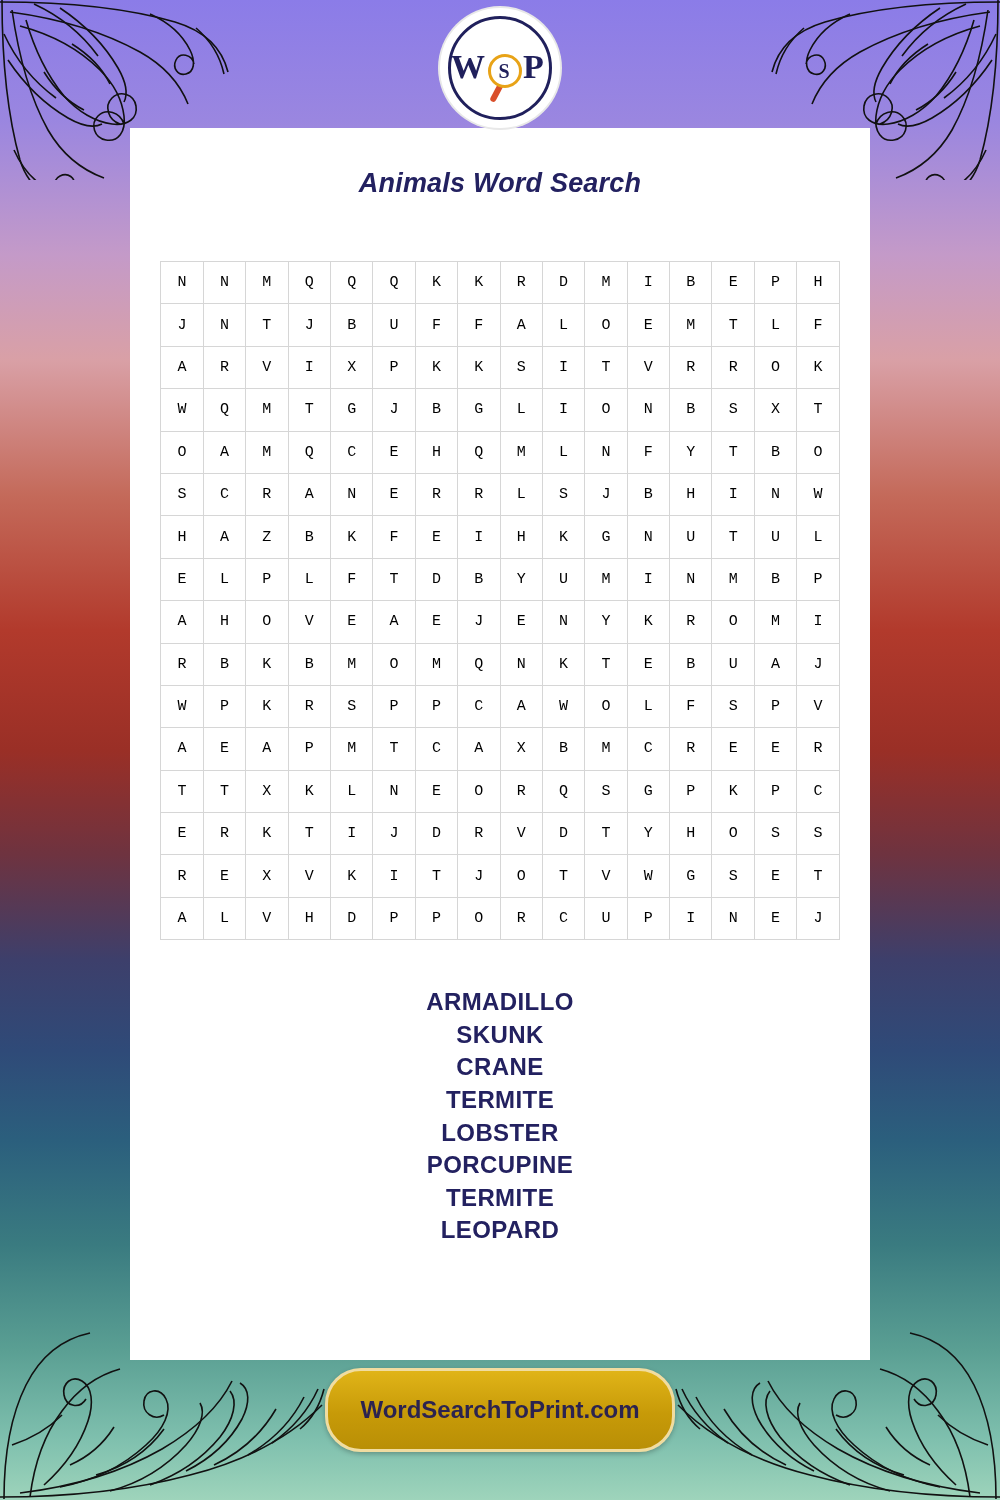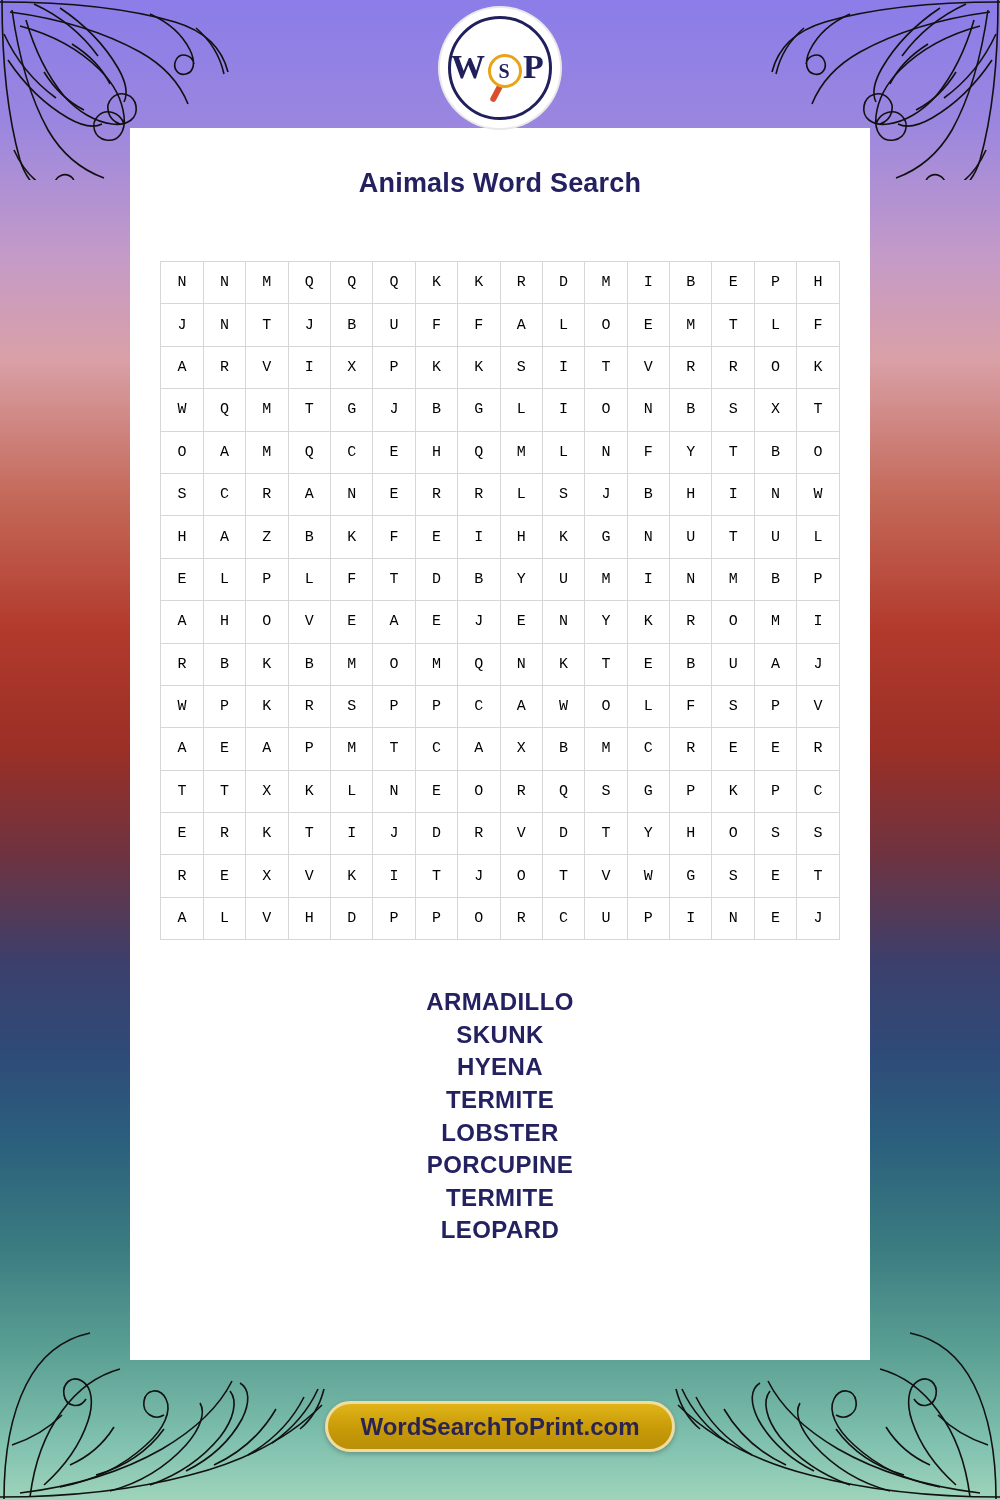--- a/index.html
+++ b/index.html
@@ -116,20 +116,21 @@
     z-index: 3;
   }
 
   .title {
     text-align: center;
     font-size: 27px;
     font-weight: bold;
     color: #232160;
     margin-top: 40px;
     letter-spacing: .2px;
+    font-style: italic;
   }
   .subtitle {
     text-align: center;
     font-size: 22px;
     font-weight: bold;
     color: #232160;
     margin-top: 16px;
   }
 
   
@@ -175,21 +176,21 @@
     letter-spacing: .4px;
   }
 
   
   .footer {
     position: absolute;
     bottom: 48px;
     left: 50%;
     transform: translateX(-50%);
     width: 350px;
-    height: 51px;
+    height: 84px;
     border-radius: 36px;
     background: linear-gradient(180deg, #e0b418 0%, #c79a08 55%, #b98f06 100%);
     border: 3px solid #f0dca0;
     display: flex;
     align-items: center;
     justify-content: center;
     z-index: 6;
     box-shadow: 0 2px 5px rgba(0,0,0,.25);
   }
   .footer span {
@@ -594,21 +595,21 @@
             <td>J</td>
           </tr>
         </tbody>
     </table>
   </div>
 
   <div class="wordlist">
     <div class="wordcol" id="wordcol-1">
         <span>ARMADILLO</span>
         <span>SKUNK</span>
-        <span>HYENA</span>
+        <span>CRANE</span>
         <span>TERMITE</span>
         <span>LOBSTER</span>
         <span>PORCUPINE</span>
         <span>TERMITE</span>
         <span>LEOPARD</span>
       </div>
   </div>
 </div>
 
 <div class="footer">

